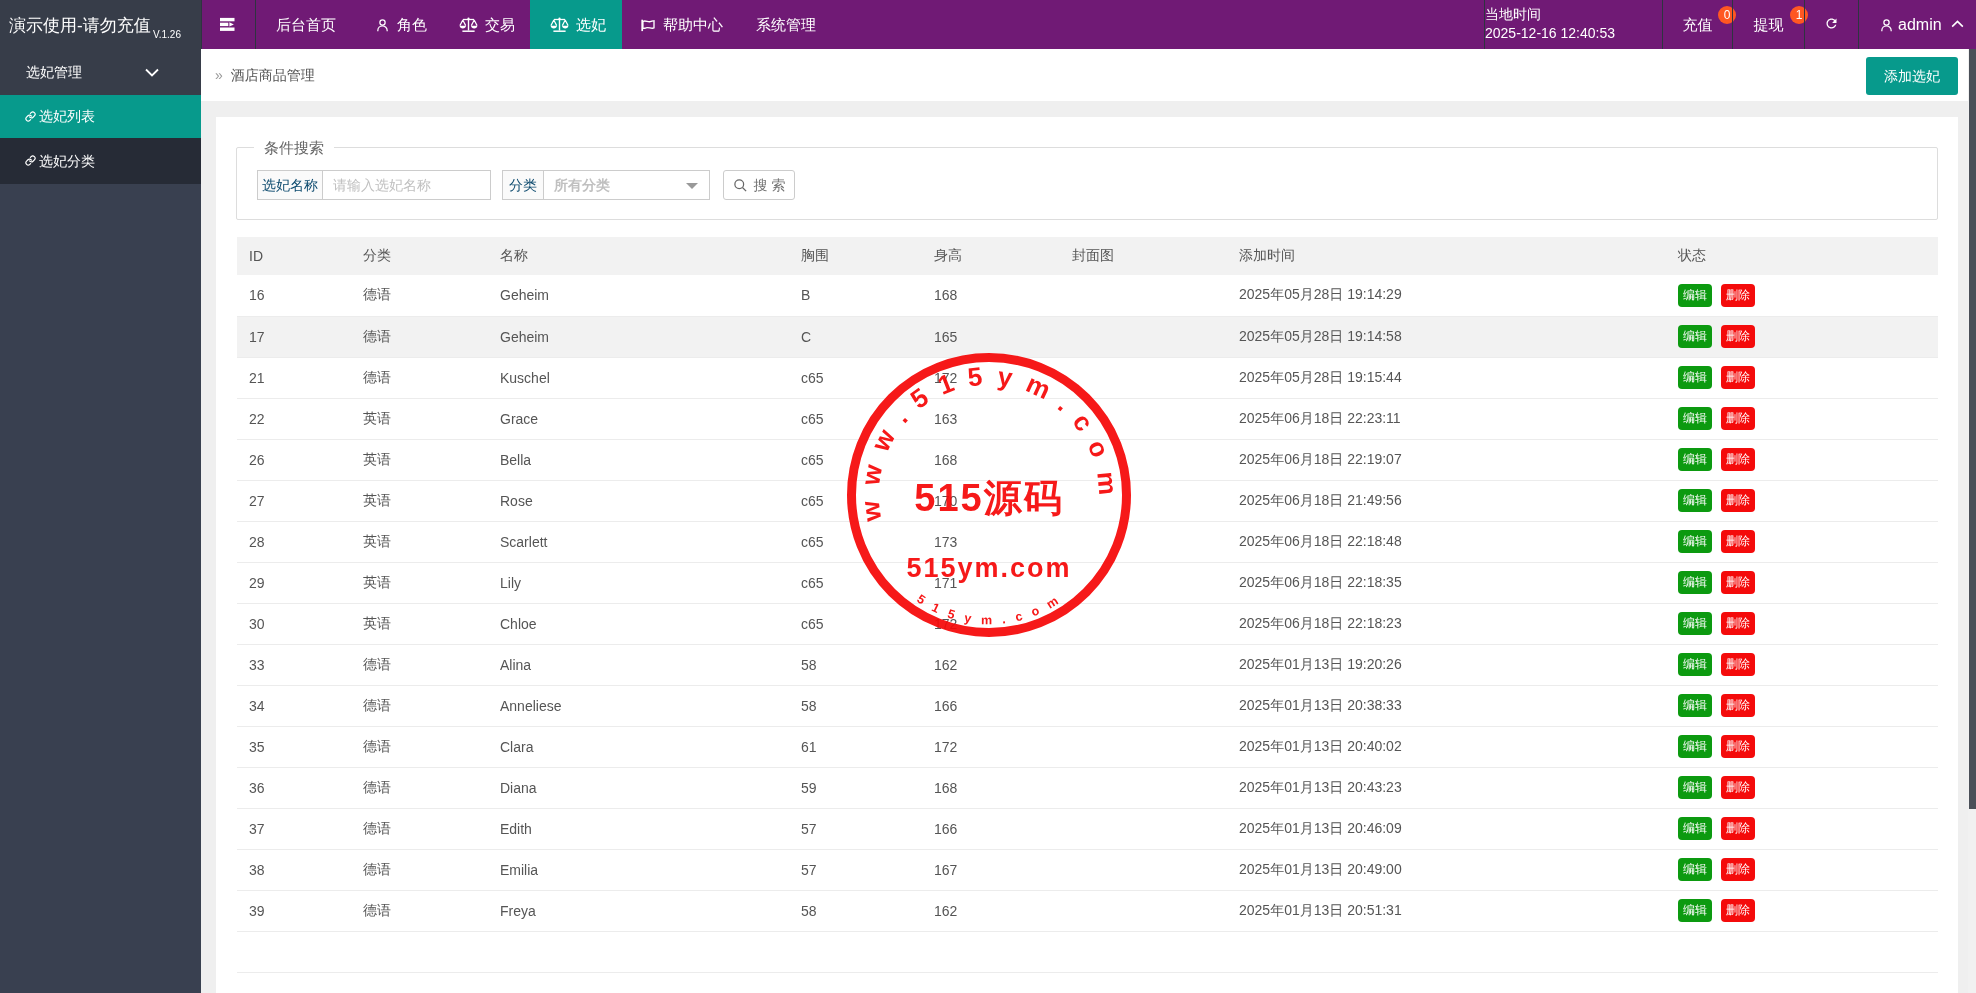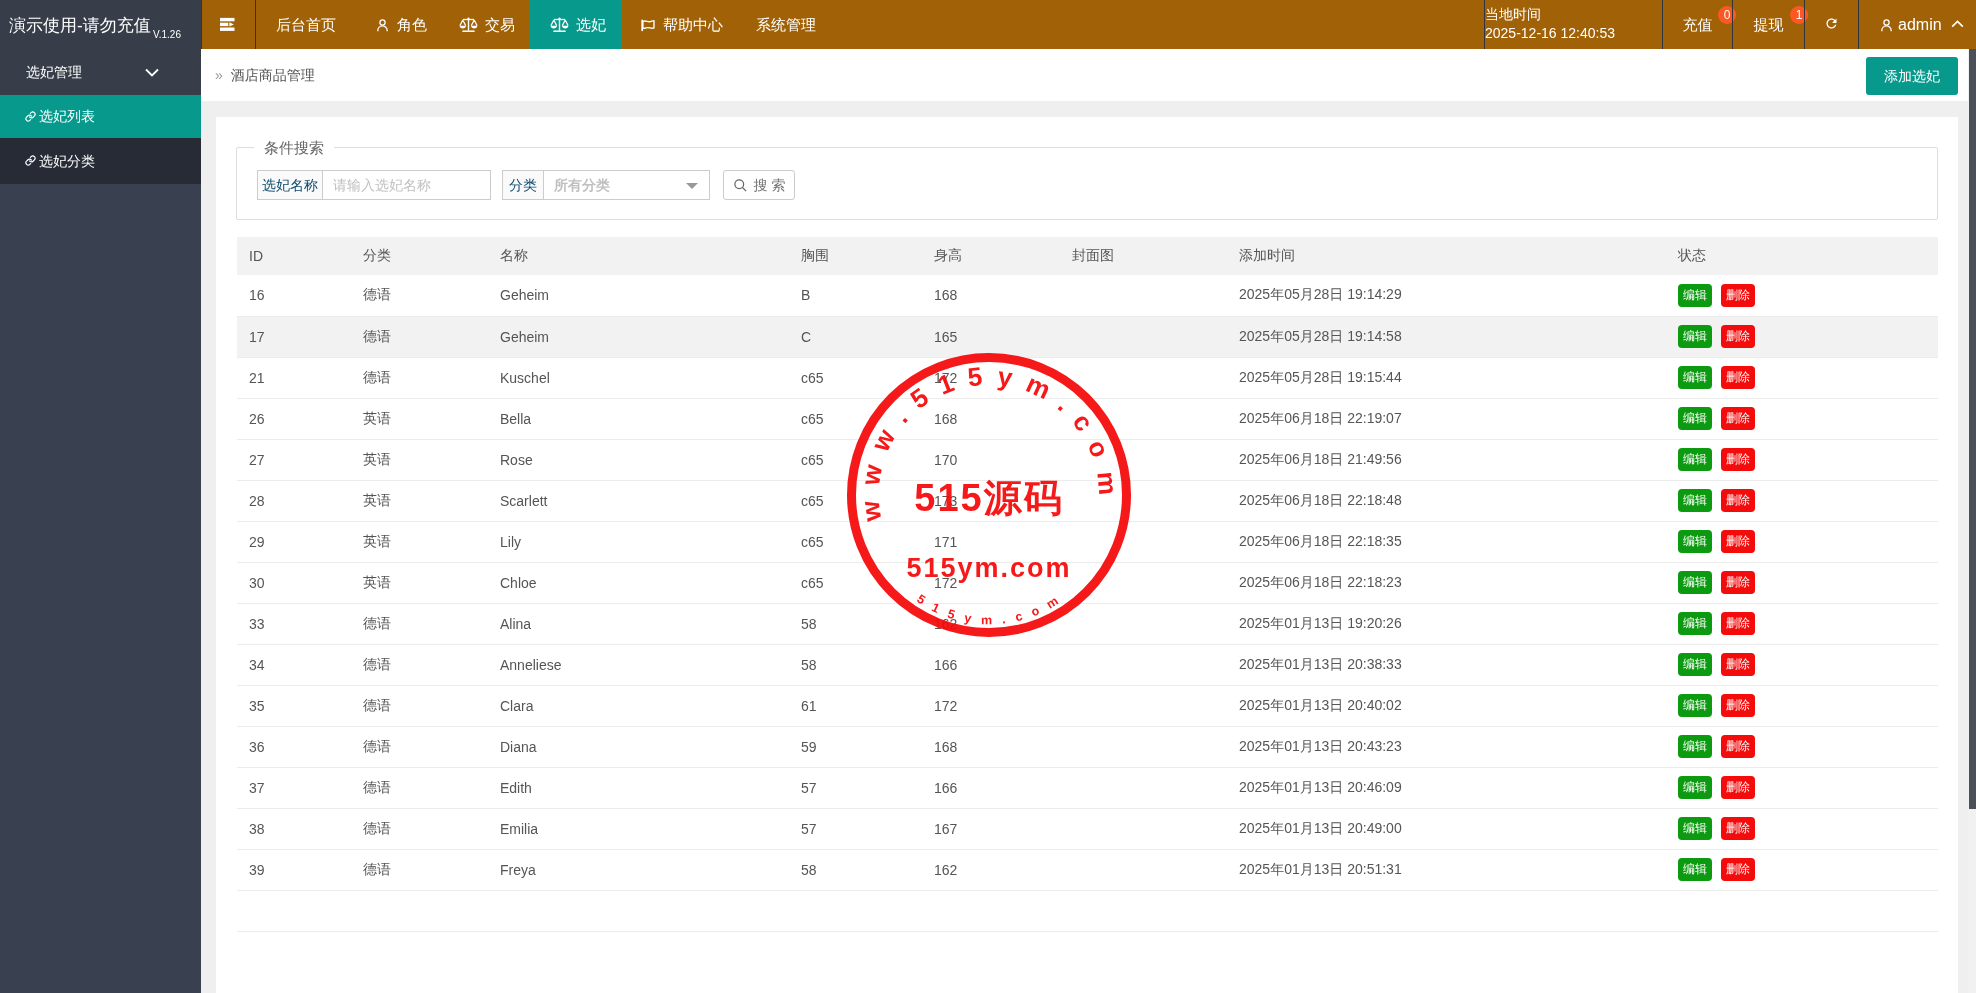--- a/index.html
+++ b/index.html
@@ -1,21 +1,21 @@
 <!DOCTYPE html>
 <html lang="zh"><head>
 <meta charset="utf-8">
 <title>后台</title>
 <style>
   * { margin:0; padding:0; box-sizing:border-box; }
   html,body { width:1976px; height:993px; overflow:hidden; background:#efefef;
     font-family:"Liberation Sans", sans-serif; }
   .abs { position:absolute; }
   
-  #nav { position:absolute; left:0; top:0; width:1976px; height:49px; background:#a16207; z-index:30; }
+  #nav { position:absolute; left:0; top:0; width:1976px; height:49px; background:#701a75; z-index:30; }
   #logo { position:absolute; left:0; top:0; width:201px; height:49px; background:#373d49; color:#fff; }
   #logo .t { position:absolute; left:9px; top:14px; font-size:17px; letter-spacing:0; white-space:nowrap; }
   #logo .v { position:absolute; left:153px; top:13px; font-size:10px;margin-top:16px; }
   .navsep { position:absolute; top:0; width:1px; height:49px; background:#2e3440; }
   .navitem { position:absolute; top:0; height:49px; color:#fff; font-size:15px; line-height:49px; white-space:nowrap; }
   .navitem svg { vertical-align:-3px; margin-right:7px; }
   #tab-active { position:absolute; left:530px; top:0; width:92px; height:49px; background:#079a8c; }
   .rcell { position:absolute; top:0; height:49px; border-left:1px solid #2e3440; color:#fff; }
   .badge { position:absolute; top:6px; width:18px; height:18px; border-radius:9px; background:#ff5722;
     color:#fff; font-size:12px; line-height:18px; text-align:center; }
@@ -158,20 +158,30 @@
         <td><span class="btn-e">编辑</span><span class="btn-d">删除</span></td>
       </tr>
   <tr>
         <td>21</td>
         <td>德语</td>
         <td>Kuschel</td>
         <td>c65</td>
         <td>172</td>
         <td></td>
         <td>2025年05月28日 19:15:44</td>
+        <td><span class="btn-e">编辑</span><span class="btn-d">删除</span></td>
+      </tr>
+  <tr>
+        <td>22</td>
+        <td>英语</td>
+        <td>Grace</td>
+        <td>c65</td>
+        <td>163</td>
+        <td></td>
+        <td>2025年06月18日 22:23:11</td>
         <td><span class="btn-e">编辑</span><span class="btn-d">删除</span></td>
       </tr>
   <tr>
         <td>26</td>
         <td>英语</td>
         <td>Bella</td>
         <td>c65</td>
         <td>168</td>
         <td></td>
         <td>2025年06月18日 22:19:07</td>

